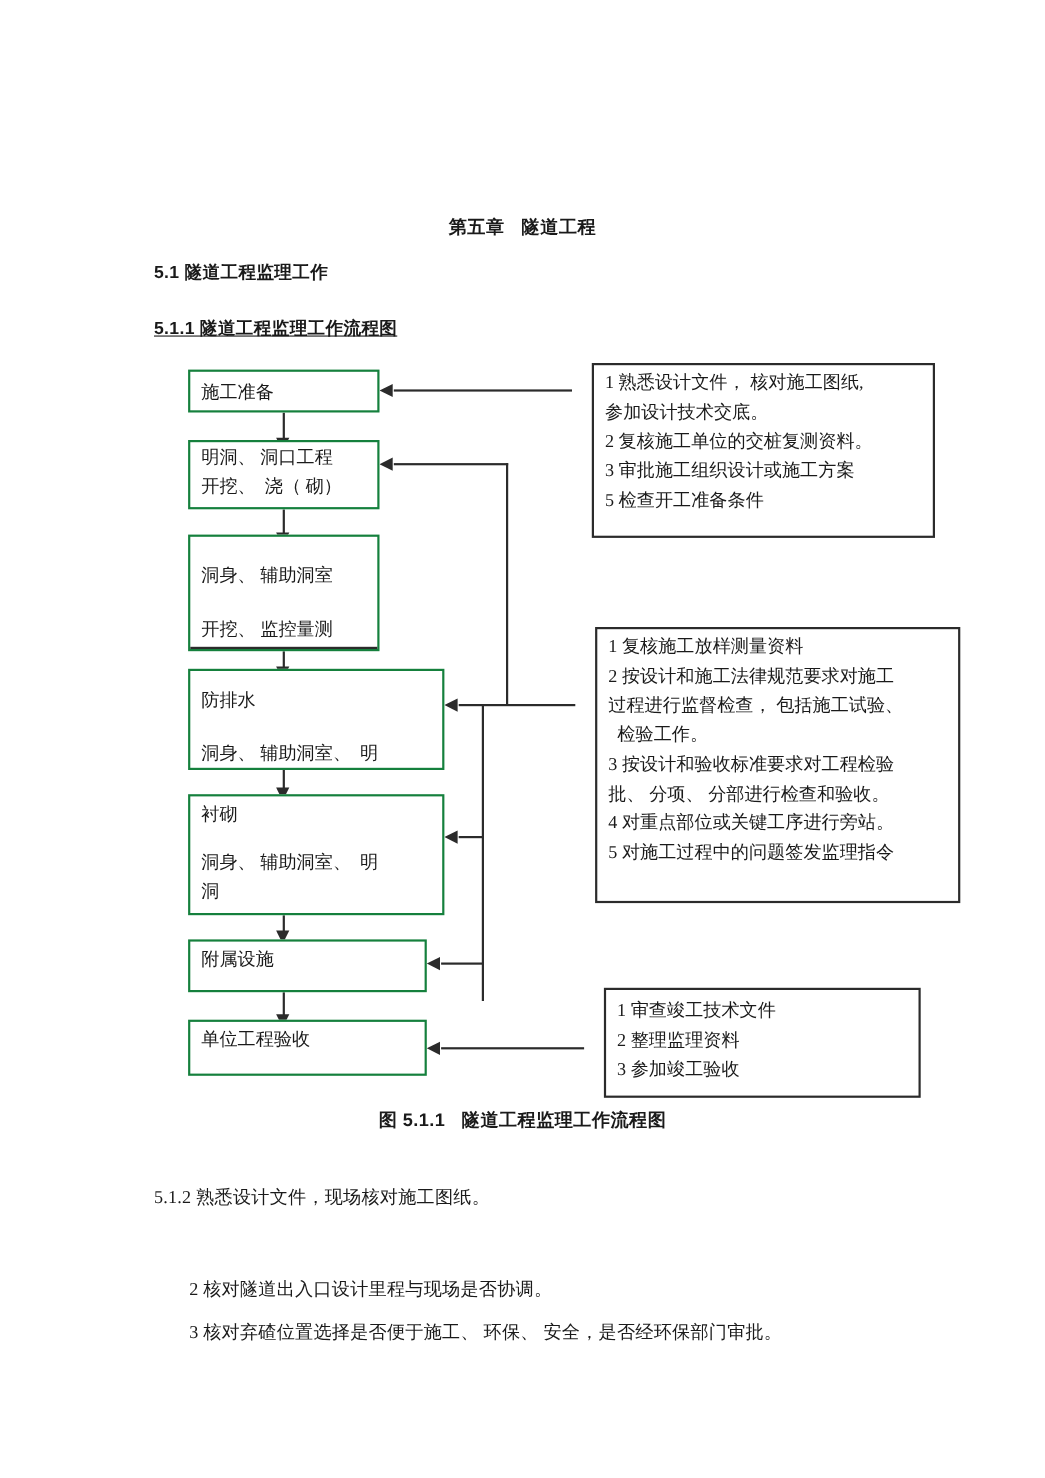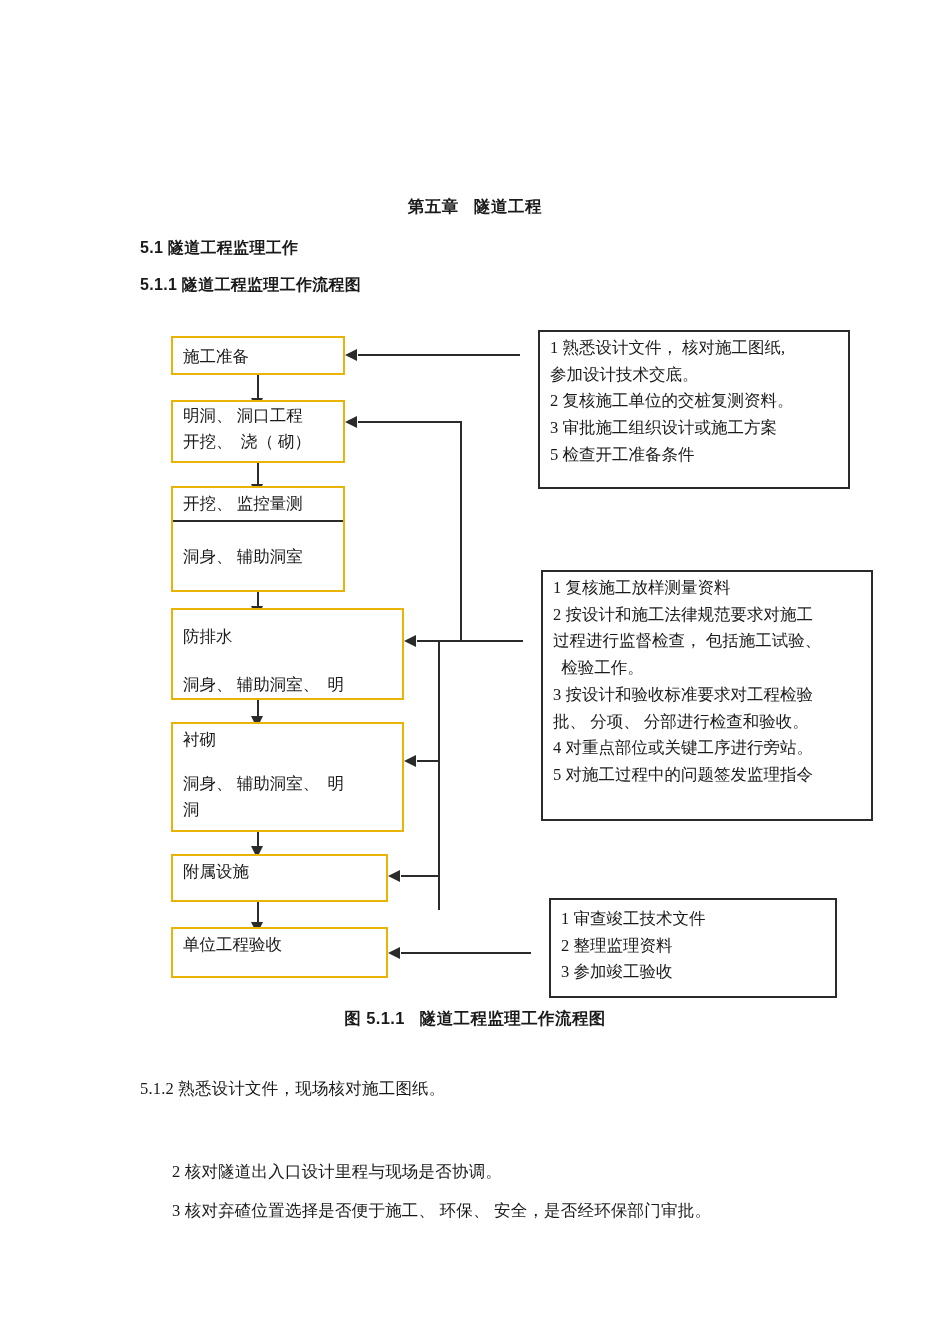--- a/index.html
+++ b/index.html
@@ -36,21 +36,21 @@
   .h2 {
     position: absolute;
     left: 140px;
     font-family: "Liberation Sans", "DejaVu Sans", sans-serif;
     font-weight: bold;
     font-size: 16px;
     letter-spacing: 0.3px;
     white-space: pre;
   }
   .h2.a { top: 238px; }
-  .h2.b { top: 275px; }
+  .h2.b { top: 289px; text-decoration: underline; }
 
   .fig-caption {
     position: absolute;
     left: 0;
     top: 1008px;
     width: 950px;
     text-align: center;
     font-family: "Liberation Sans", "DejaVu Sans", sans-serif;
     font-weight: bold;
     font-size: 16.5px;
@@ -68,21 +68,21 @@
   .bl0 { left: 140px; top: 1078px; }
   .bl1 { left: 172px; top: 1122px; }
   .bl2 { left: 172px; top: 1161px; }
   .bl3 { left: 172px; top: 1200px; }
 
   
   .fc { position: absolute; }
 
   .node {
     position: absolute;
-    border: 2px solid #eab308;
+    border: 2px solid #15803d;
     background: #ffffff;
     box-sizing: border-box;
     font-family: "Liberation Serif", "DejaVu Serif", serif;
     font-size: 16.5px;
     color: #1a1a1a;
   }
   .node .cell {
     box-sizing: border-box;
     padding: 4px 10px 2px 10px;
     white-space: pre;
@@ -181,22 +181,22 @@
     <div class="node center-v" style="left:171px; top:336px; width:174px; height:39px;">
       <div class="cell">施工准备</div>
     </div>
 
     <div class="node" style="left:171px; top:400px; width:174px; height:63px;">
       <div class="cell" style="padding-top:2px;">明洞、 洞口工程</div>
       <div class="cell" style="padding-top:0px;">开挖、  浇（ 砌）</div>
     </div>
 
     <div class="node" style="left:171px; top:486px; width:174px; height:106px;">
+      <div class="cell" style="height:68px; display:flex; align-items:center;">洞身、 辅助洞室</div>
       <div class="cell sep" style="height:34px; padding-top:4px;">开挖、 监控量测</div>
-      <div class="cell" style="height:68px; display:flex; align-items:center;">洞身、 辅助洞室</div>
     </div>
 
     <div class="node" style="left:171px; top:608px; width:233px; height:92px;">
       <div class="cell" style="padding-top:15px;">防排水</div>
       <div class="cell" style="padding-top:22px;">洞身、 辅助洞室、  明</div>
     </div>
 
     <div class="node" style="left:171px; top:722px; width:233px; height:110px;">
       <div class="cell" style="padding-top:4px;">衬砌</div>
       <div class="cell" style="padding-top:18px;">洞身、 辅助洞室、  明</div>

